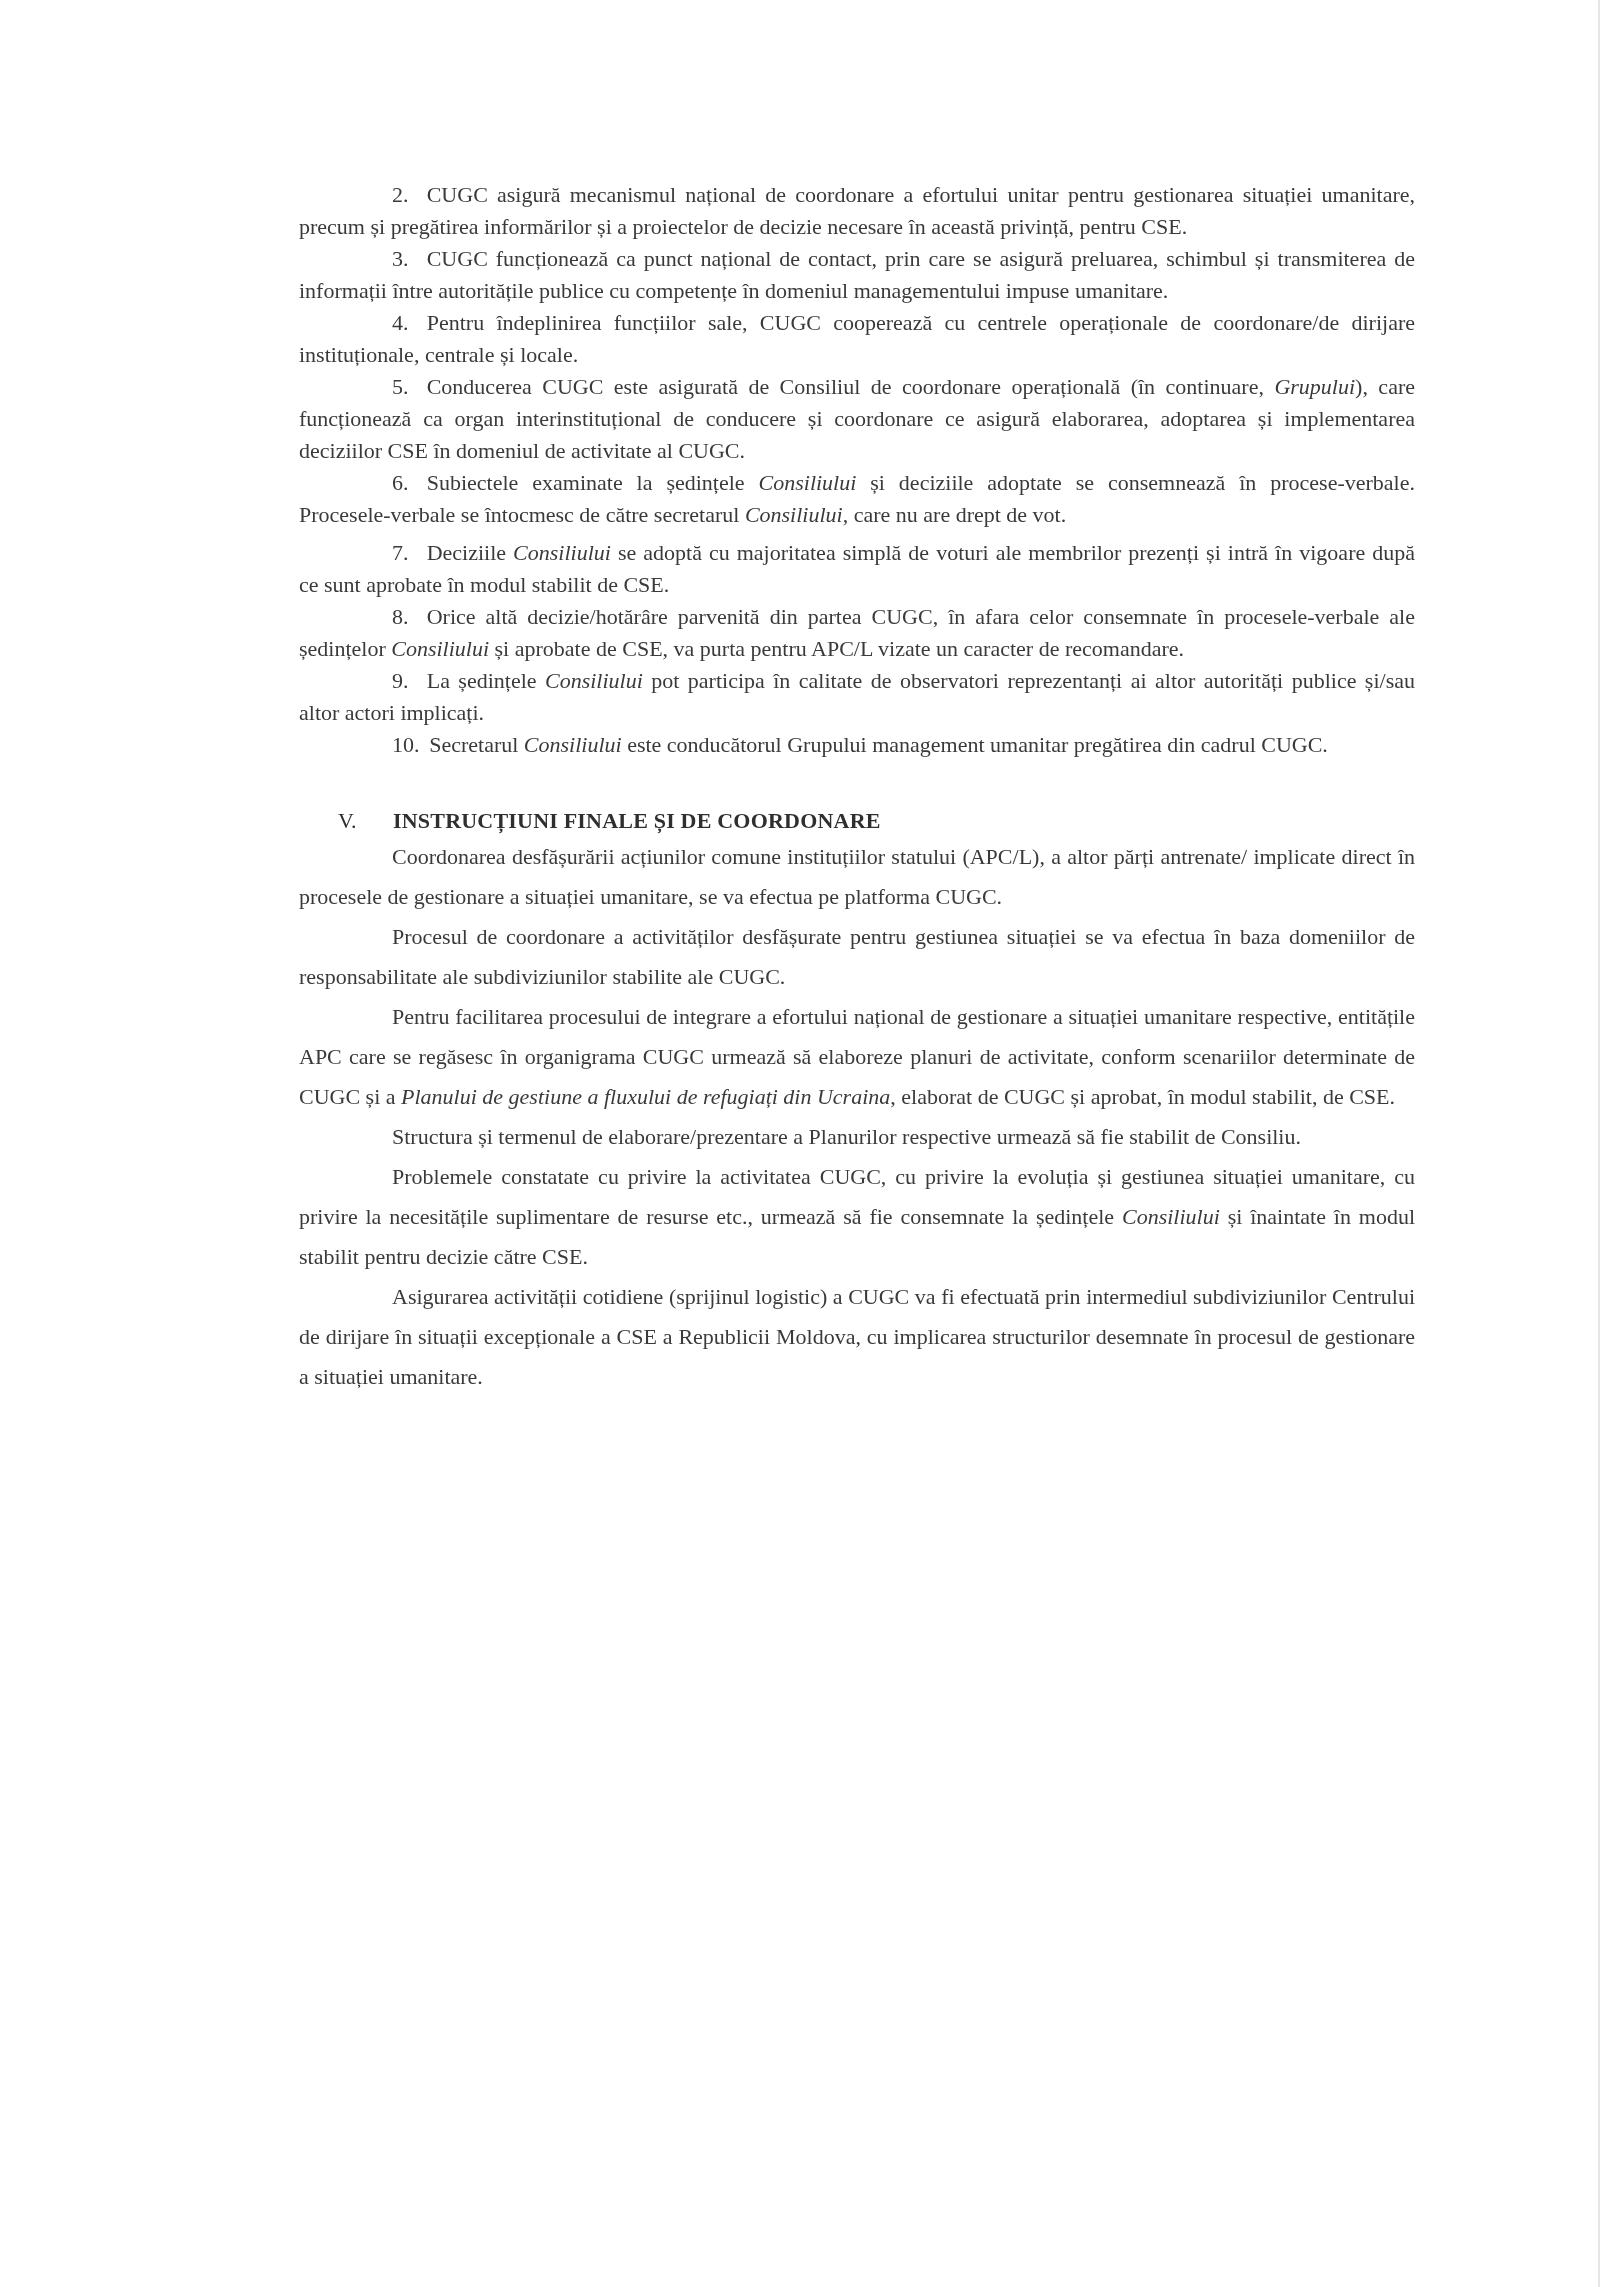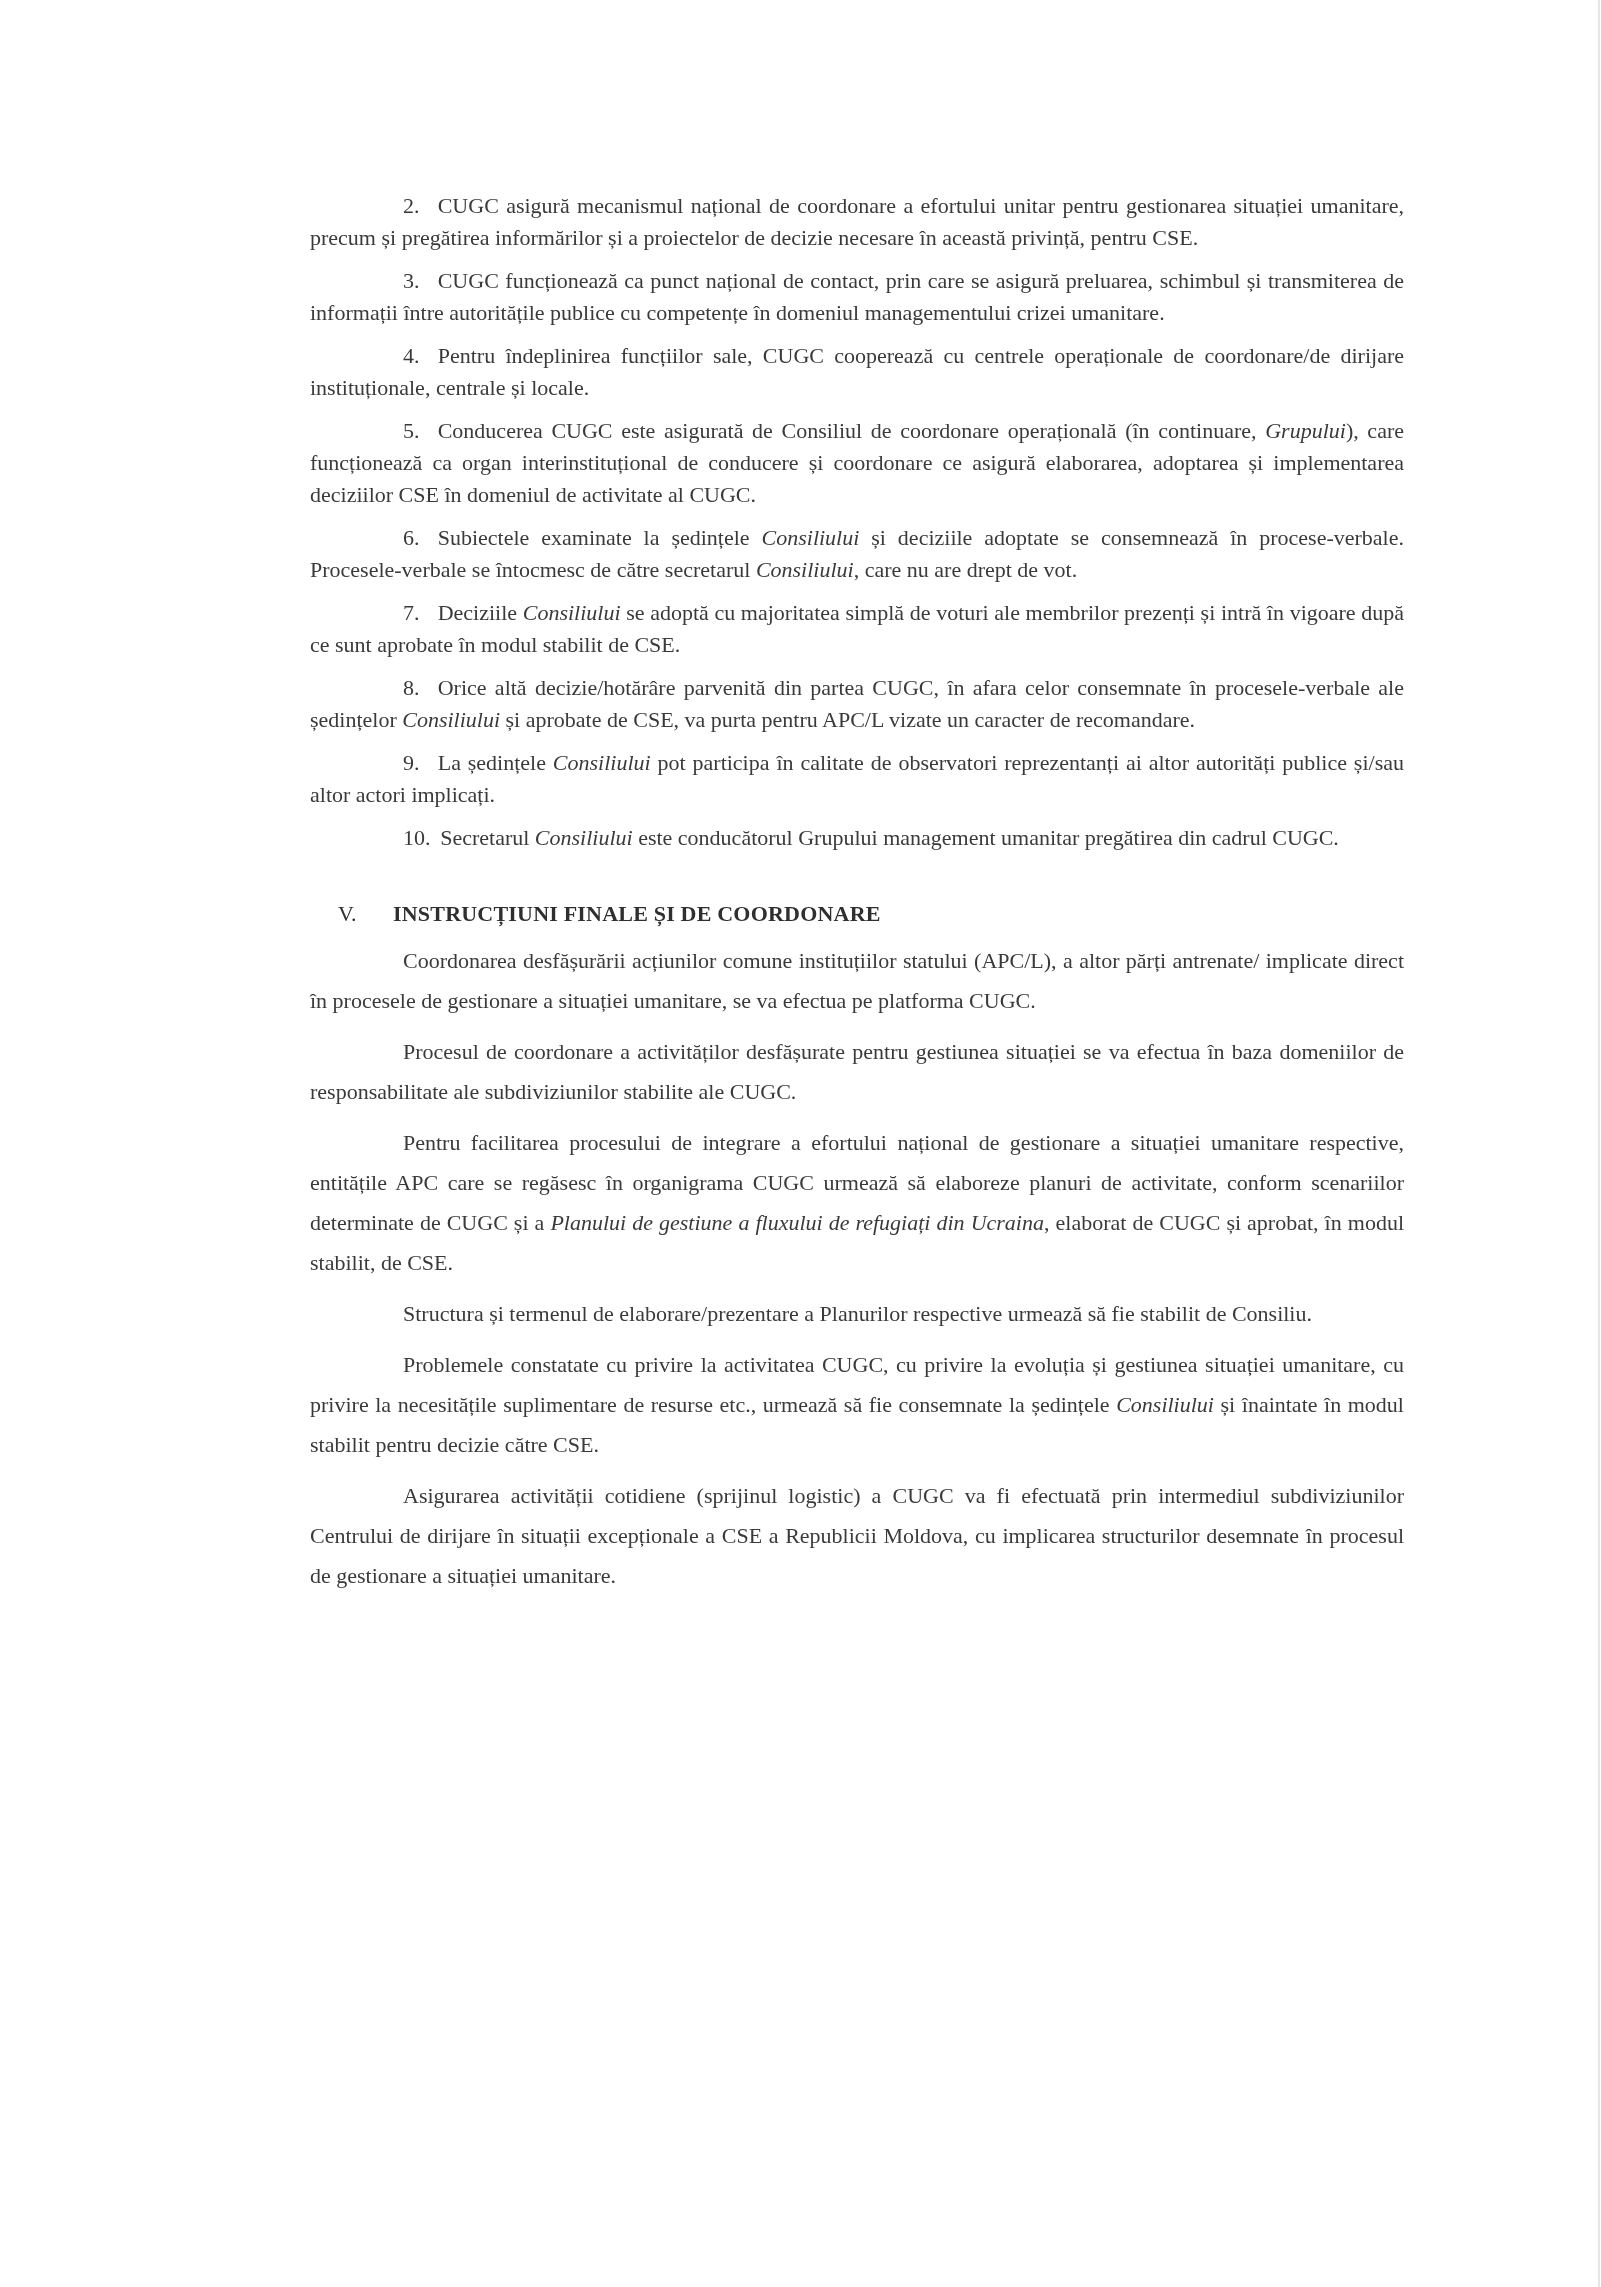--- a/index.html
+++ b/index.html
@@ -25,21 +25,21 @@
     position: absolute;
     left: 299px;
     top: 179px;
     width: 1116px;
     font-family: "Liberation Serif", "DejaVu Serif", serif;
     font-size: 22px;
     line-height: 32px;
     color: #3a3a3a;
   }
   .para {
-    margin: 11px;
+    margin: 0;
     text-align: justify;
     text-indent: 93px;
   }
   .para .num {
     display: inline-block;
     min-width: 25px;
     margin-right: 9.7px;
     text-indent: 0;
   }
   .para.gap-before {
@@ -74,21 +74,21 @@
 
 <div class="page-edge"></div>
 
 <div class="doc">
 
   <div>
     <p class="para">
       <span class="num">2.</span><span class="body"><span>CUGC asigură mecanismul național de coordonare a efortului unitar pentru gestionarea situației umanitare, precum și pregătirea informărilor și a proiectelor de decizie necesare în această privință, pentru CSE.</span></span>
     </p>
     <p class="para">
-      <span class="num">3.</span><span class="body"><span>CUGC funcționează ca punct național de contact, prin care se asigură preluarea, schimbul și transmiterea de informații între autoritățile publice cu competențe în domeniul managementului crizei umanitare.</span></span>
+      <span class="num">3.</span><span class="body"><span>CUGC funcționează ca punct național de contact, prin care se asigură preluarea, schimbul și transmiterea de informații între autoritățile publice cu competențe în domeniul managementului impuse umanitare.</span></span>
     </p>
     <p class="para">
       <span class="num">4.</span><span class="body"><span>Pentru îndeplinirea funcțiilor sale, CUGC cooperează cu centrele operaționale de coordonare/de dirijare instituționale, centrale și locale.</span></span>
     </p>
     <p class="para">
       <span class="num">5.</span><span class="body"><span>Conducerea CUGC este asigurată de Consiliul de coordonare operațională (în continuare, </span><em>Grupului</em><span>), care funcționează ca organ interinstituțional de conducere și coordonare ce asigură elaborarea, adoptarea și implementarea deciziilor CSE în domeniul de activitate al CUGC.</span></span>
     </p>
     <p class="para">
       <span class="num">6.</span><span class="body"><span>Subiectele examinate la ședințele </span><em>Consiliului</em><span> și deciziile adoptate se consemnează în procese-verbale. Procesele-verbale se întocmesc de către secretarul </span><em>Consiliului</em><span>, care nu are drept de vot.</span></span>
     </p>

